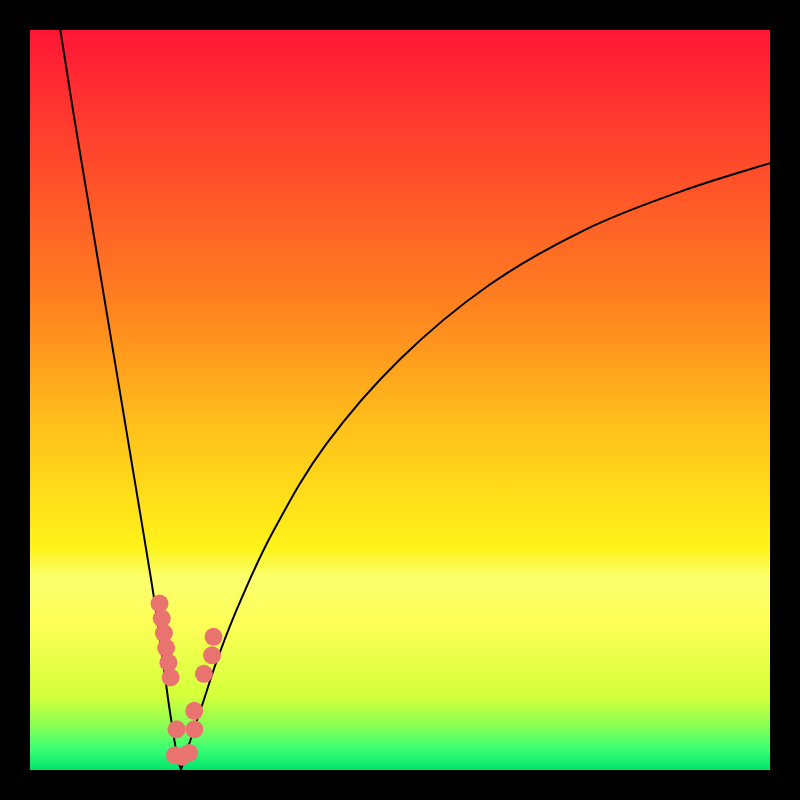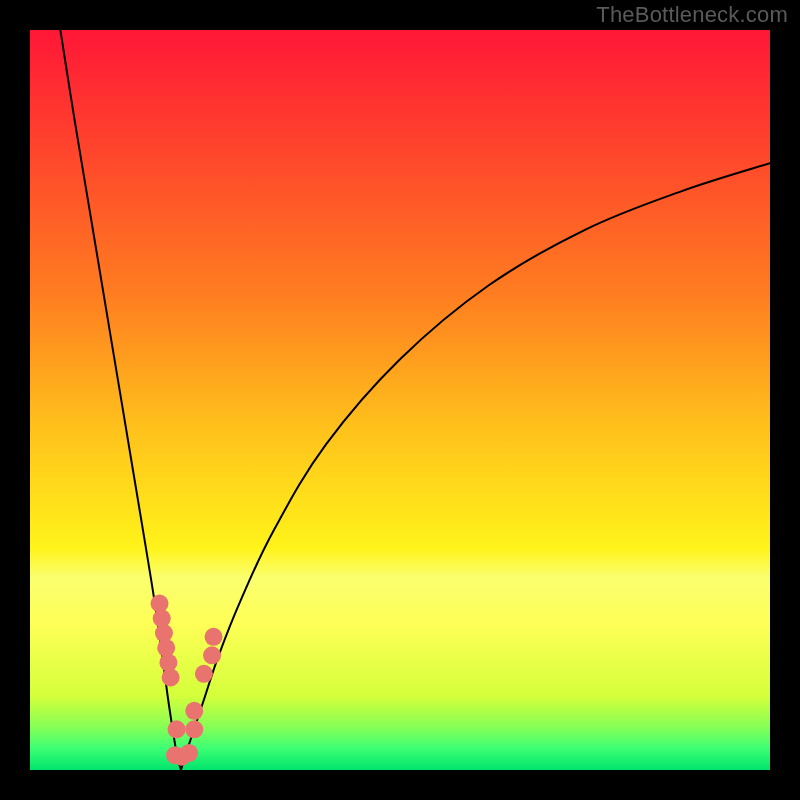--- a/index.html
+++ b/index.html
@@ -29,21 +29,20 @@
     user-select: none;
   }
   svg {
     display: block;
   }
 </style>
 </head>
 <body>
 
 <div class="frame">
-  <div class="watermark">TheBottleneck.com</div>
   <svg id="chart-svg" width="800" height="800" viewBox="0 0 800 800">
     <defs>
       <linearGradient id="bg-grad" x1="0" y1="0" x2="0" y2="1">
           <stop offset="0%" stop-color="#ff1736"></stop>
           <stop offset="18%" stop-color="#ff4a2b"></stop>
           <stop offset="36%" stop-color="#ff7e20"></stop>
           <stop offset="54%" stop-color="#ffc21b"></stop>
           <stop offset="70%" stop-color="#fff31a"></stop>
           <stop offset="74%" stop-color="#faff6e"></stop>
           <stop offset="80%" stop-color="#ffff57"></stop>

